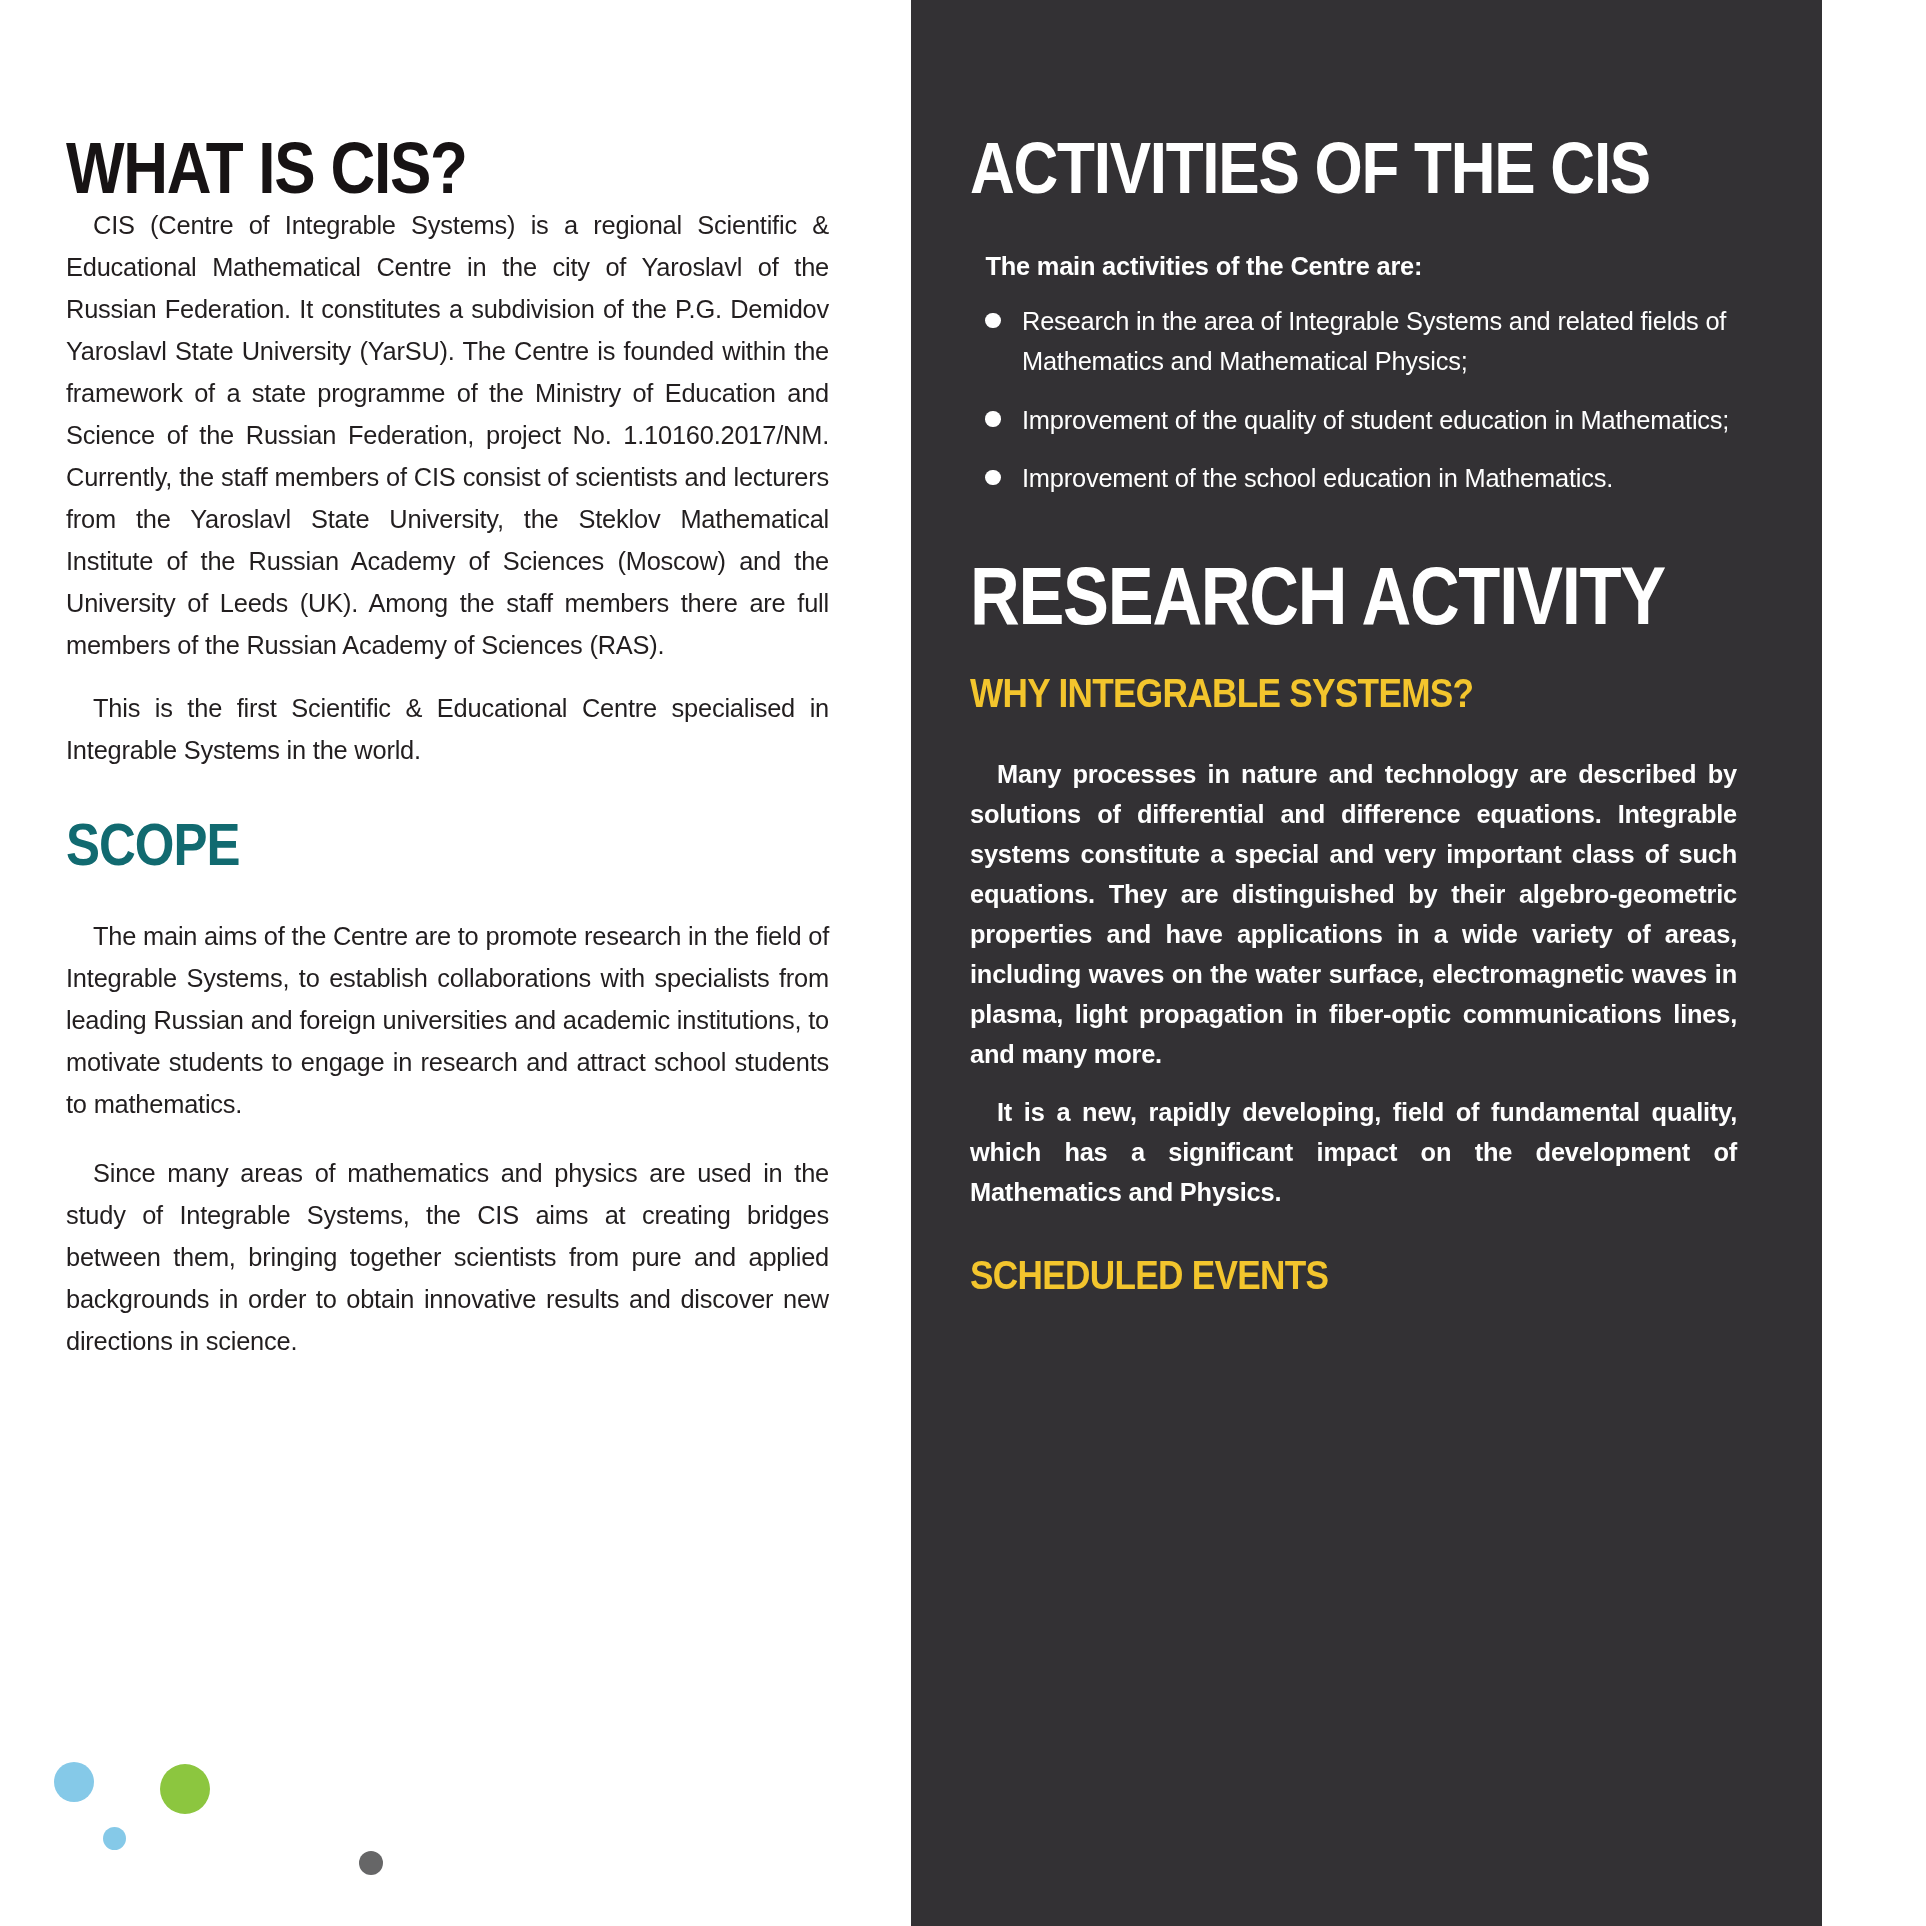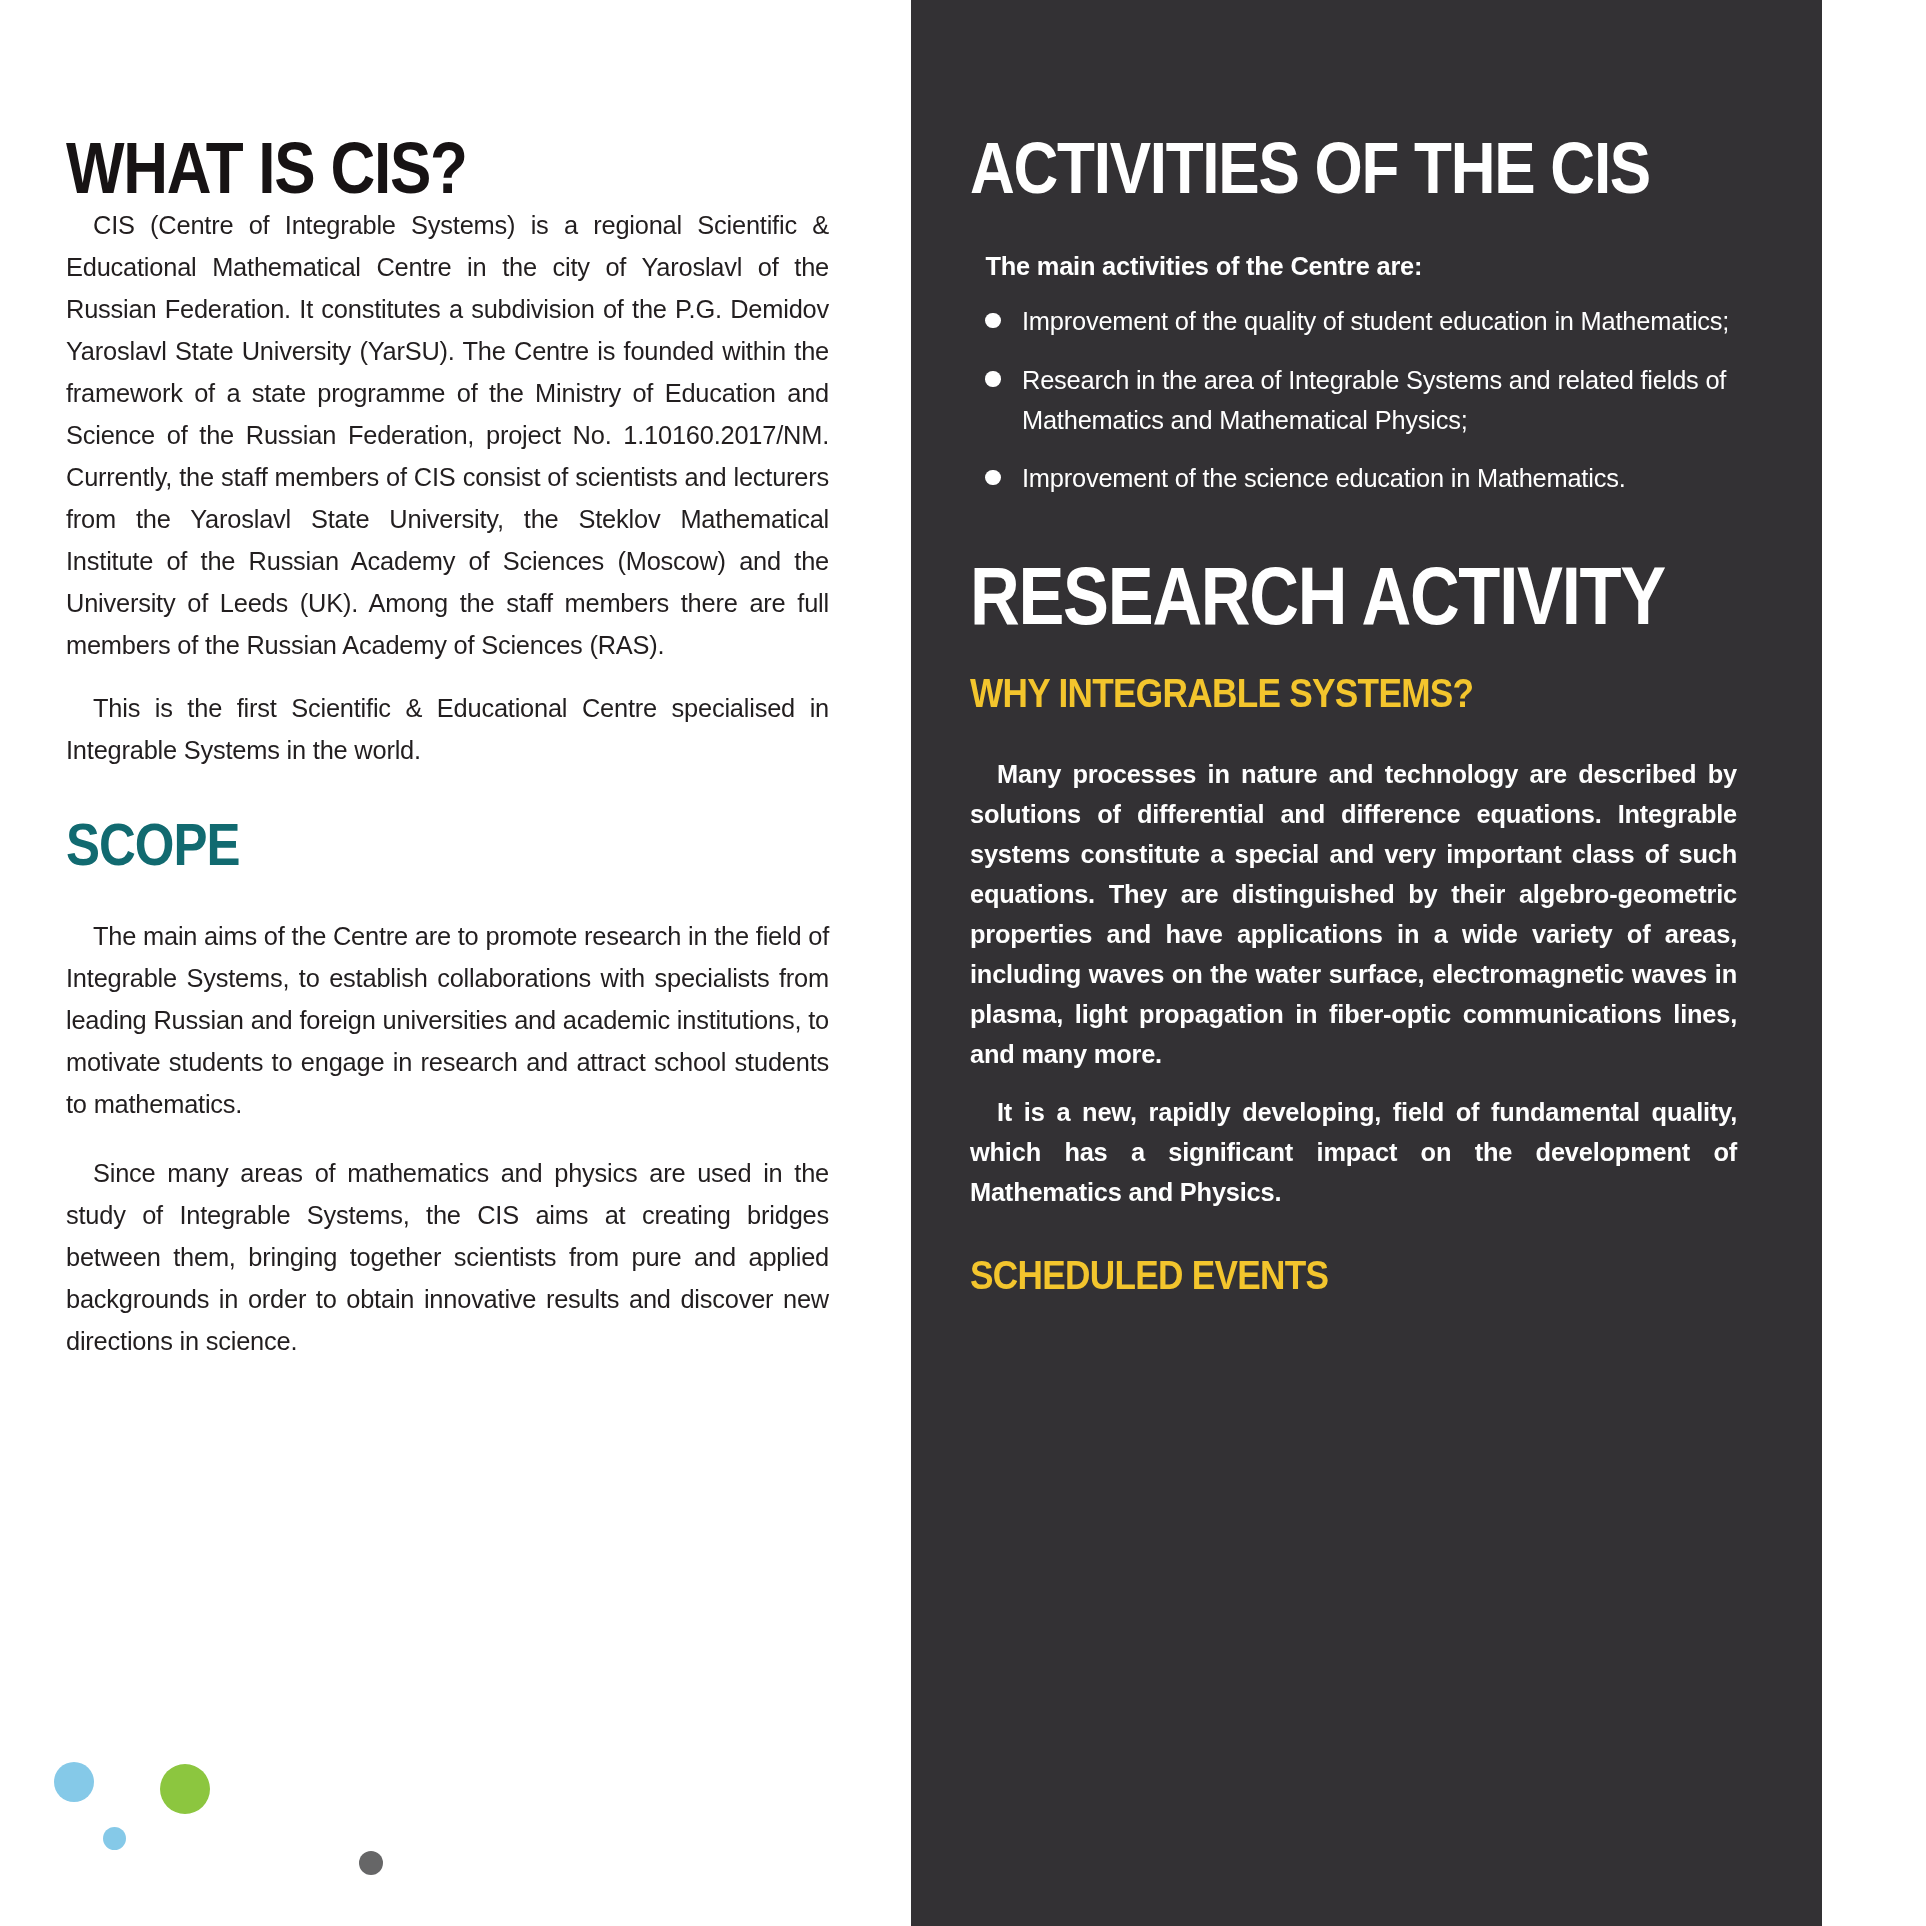--- a/index.html
+++ b/index.html
@@ -80,29 +80,29 @@
   <p class="body-par ind lh-left p3">The main aims of the Centre are to promote research in the field of Integrable Systems, to establish collaborations with specialists from leading Russian and foreign universities and academic institutions, to motivate students to engage in research and attract school students to mathematics.</p>
   <p class="body-par ind lh-left p4">Since many areas of mathematics and physics are used in the study of Integrable Systems, the CIS aims at creating bridges between them, bringing together scientists from pure and applied backgrounds in order to obtain innovative results and discover new directions in science.</p>
 </section>
 
 <section class="col col-mid">
   <h1 class="h1 white">ACTIVITIES OF THE CIS</h1>
   <p class="body-par lh-mid intro">The main activities of the Centre are:</p>
   <ul class="bullets">
     <li>
       <span class="dot"></span>
+      <span>Research in the area of Integrable Systems and related fields of Mathematics and Mathematical Physics;</span>
+    </li>
+    <li>
+      <span class="dot"></span>
       <span>Improvement of the quality of student education in Mathematics;</span>
     </li>
     <li>
       <span class="dot"></span>
-      <span>Research in the area of Integrable Systems and related fields of Mathematics and Mathematical Physics;</span>
-    </li>
-    <li>
-      <span class="dot"></span>
-      <span>Improvement of the science education in Mathematics.</span>
+      <span>Improvement of the school education in Mathematics.</span>
     </li>
   </ul>
   <h1 class="h1 white research">RESEARCH ACTIVITY</h1>
   <h3 class="h3 yellow why-title">WHY INTEGRABLE SYSTEMS?</h3>
   <p class="body-par ind lh-mid why-p1">Many processes in nature and technology are described by solutions of differential and difference equations. Integrable systems constitute a special and very important class of such equations. They are distinguished by their algebro-geometric properties and have applications in a wide variety of areas, including waves on the water surface, electromagnetic waves in plasma, light propagation in fiber-optic communications lines, and many more.</p>
   <p class="body-par ind lh-mid why-p2">It is a new, rapidly developing, field of fundamental quality, which has a significant impact on the development of Mathematics and Physics.</p>
   <h3 class="h3 yellow events-title">SCHEDULED EVENTS</h3>
 </section>
 
 

